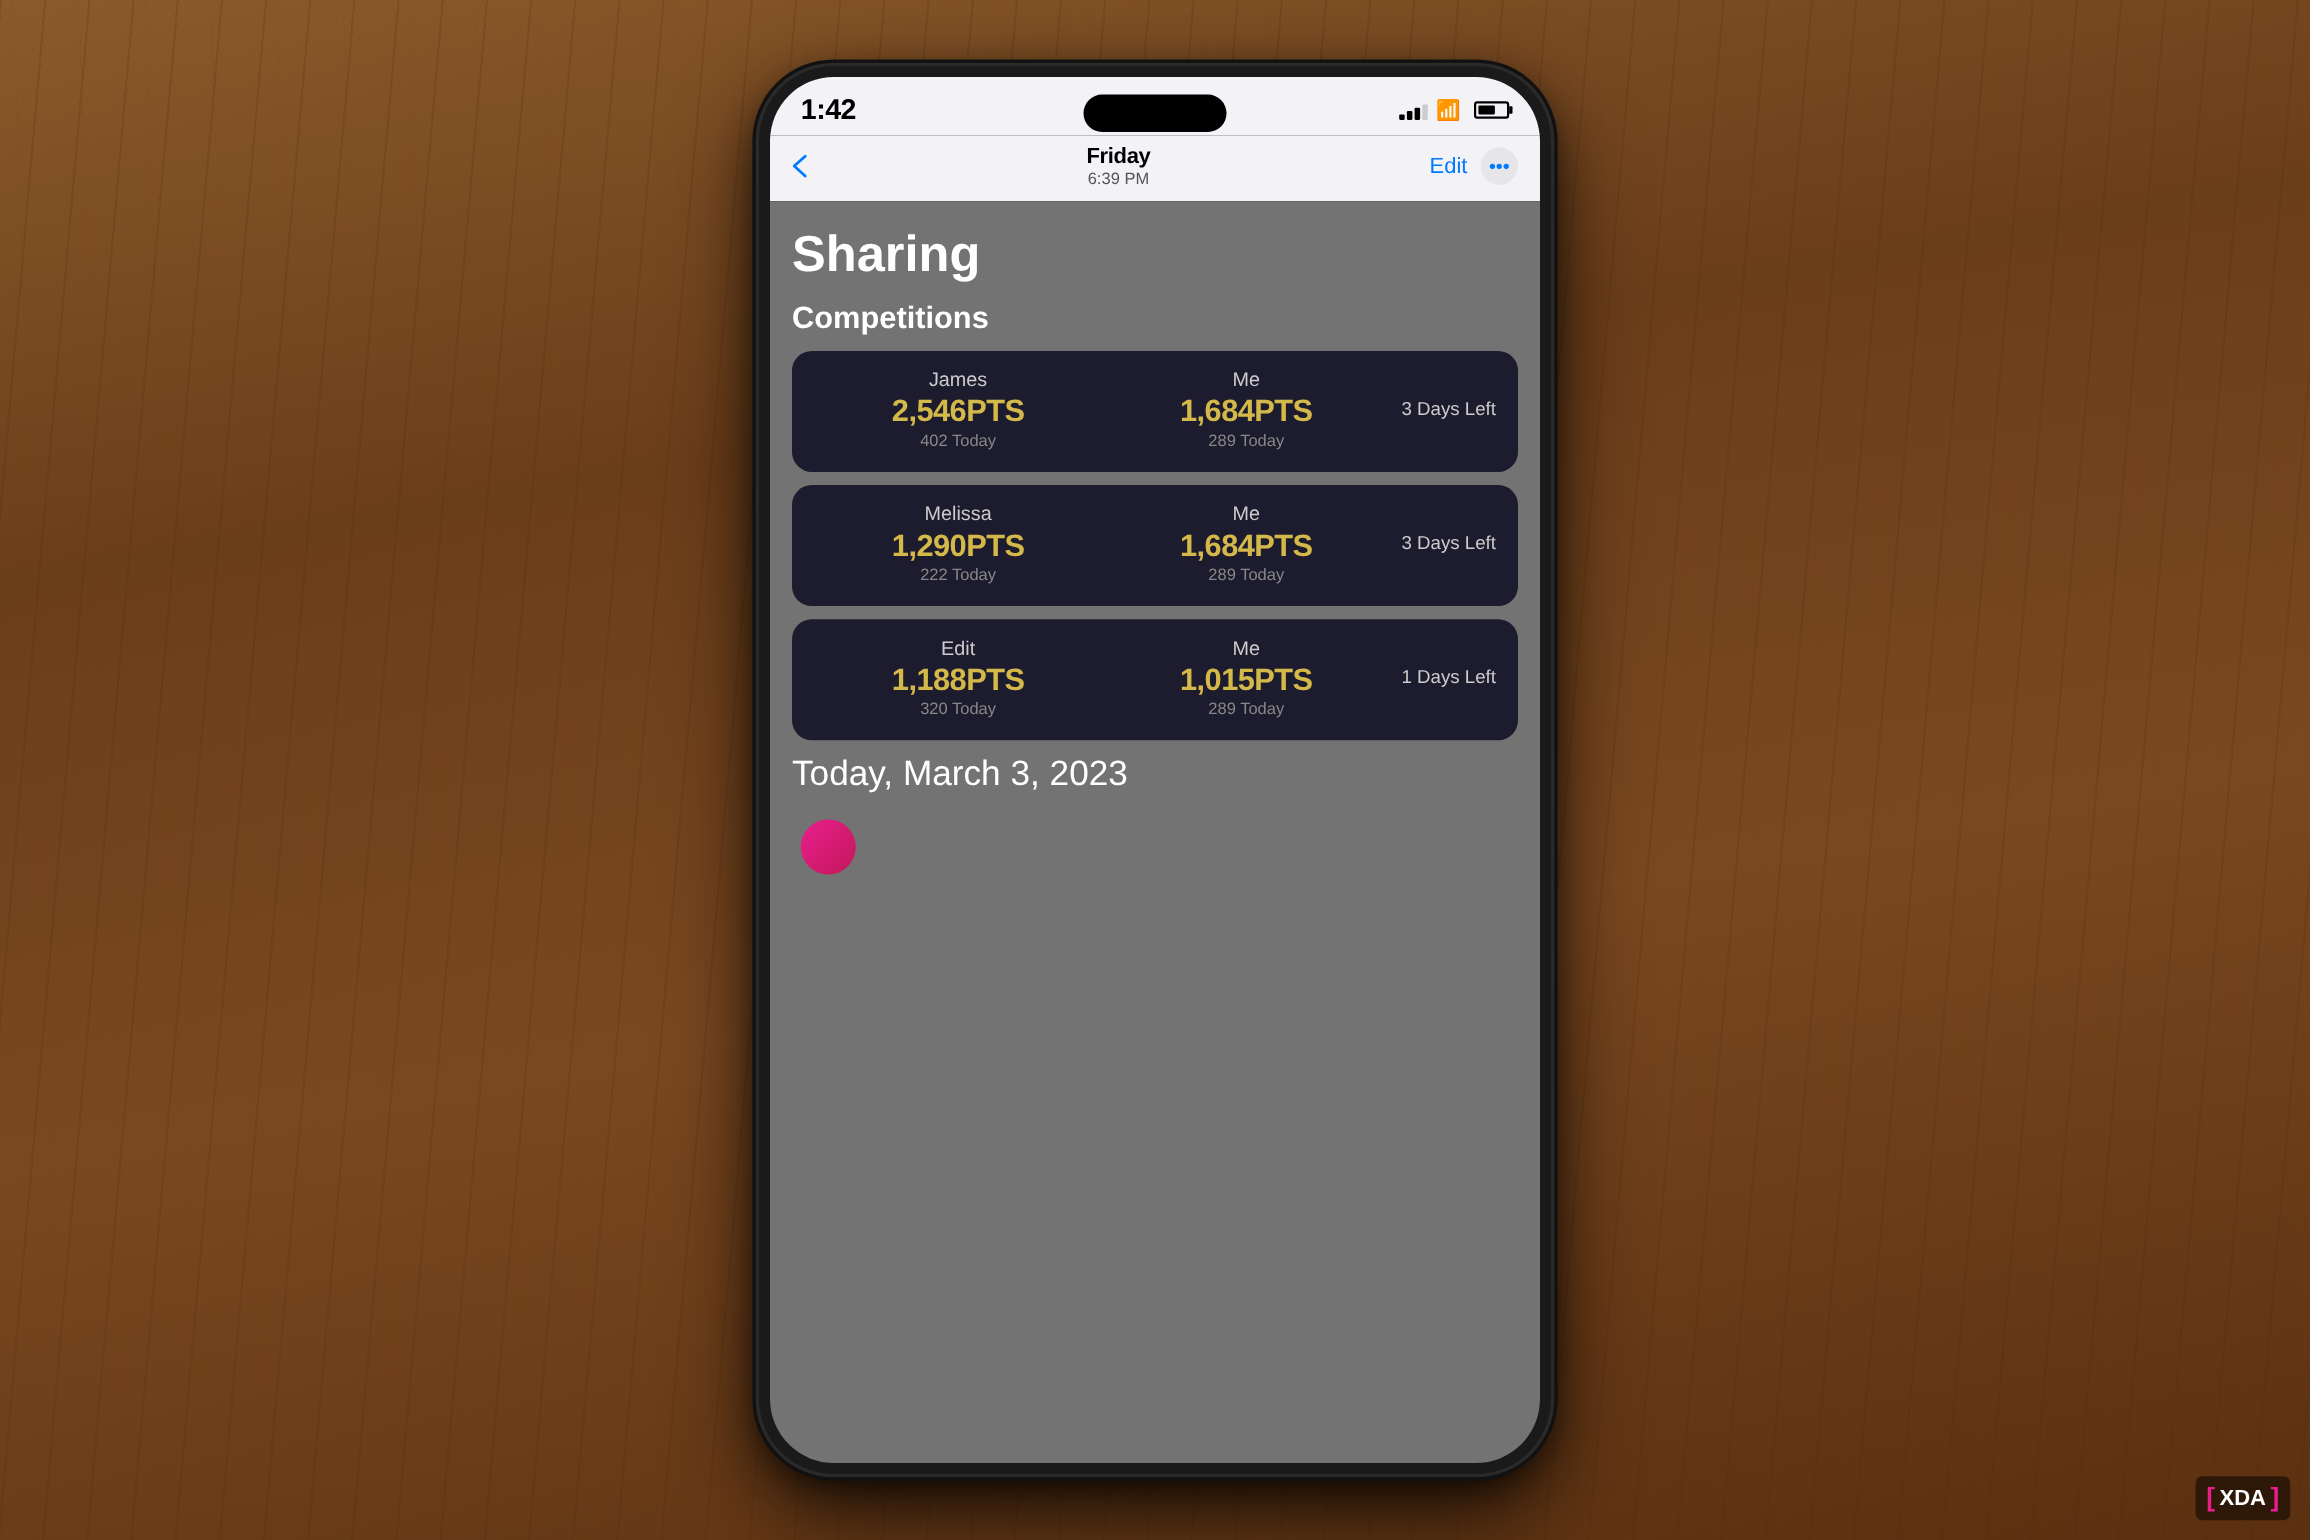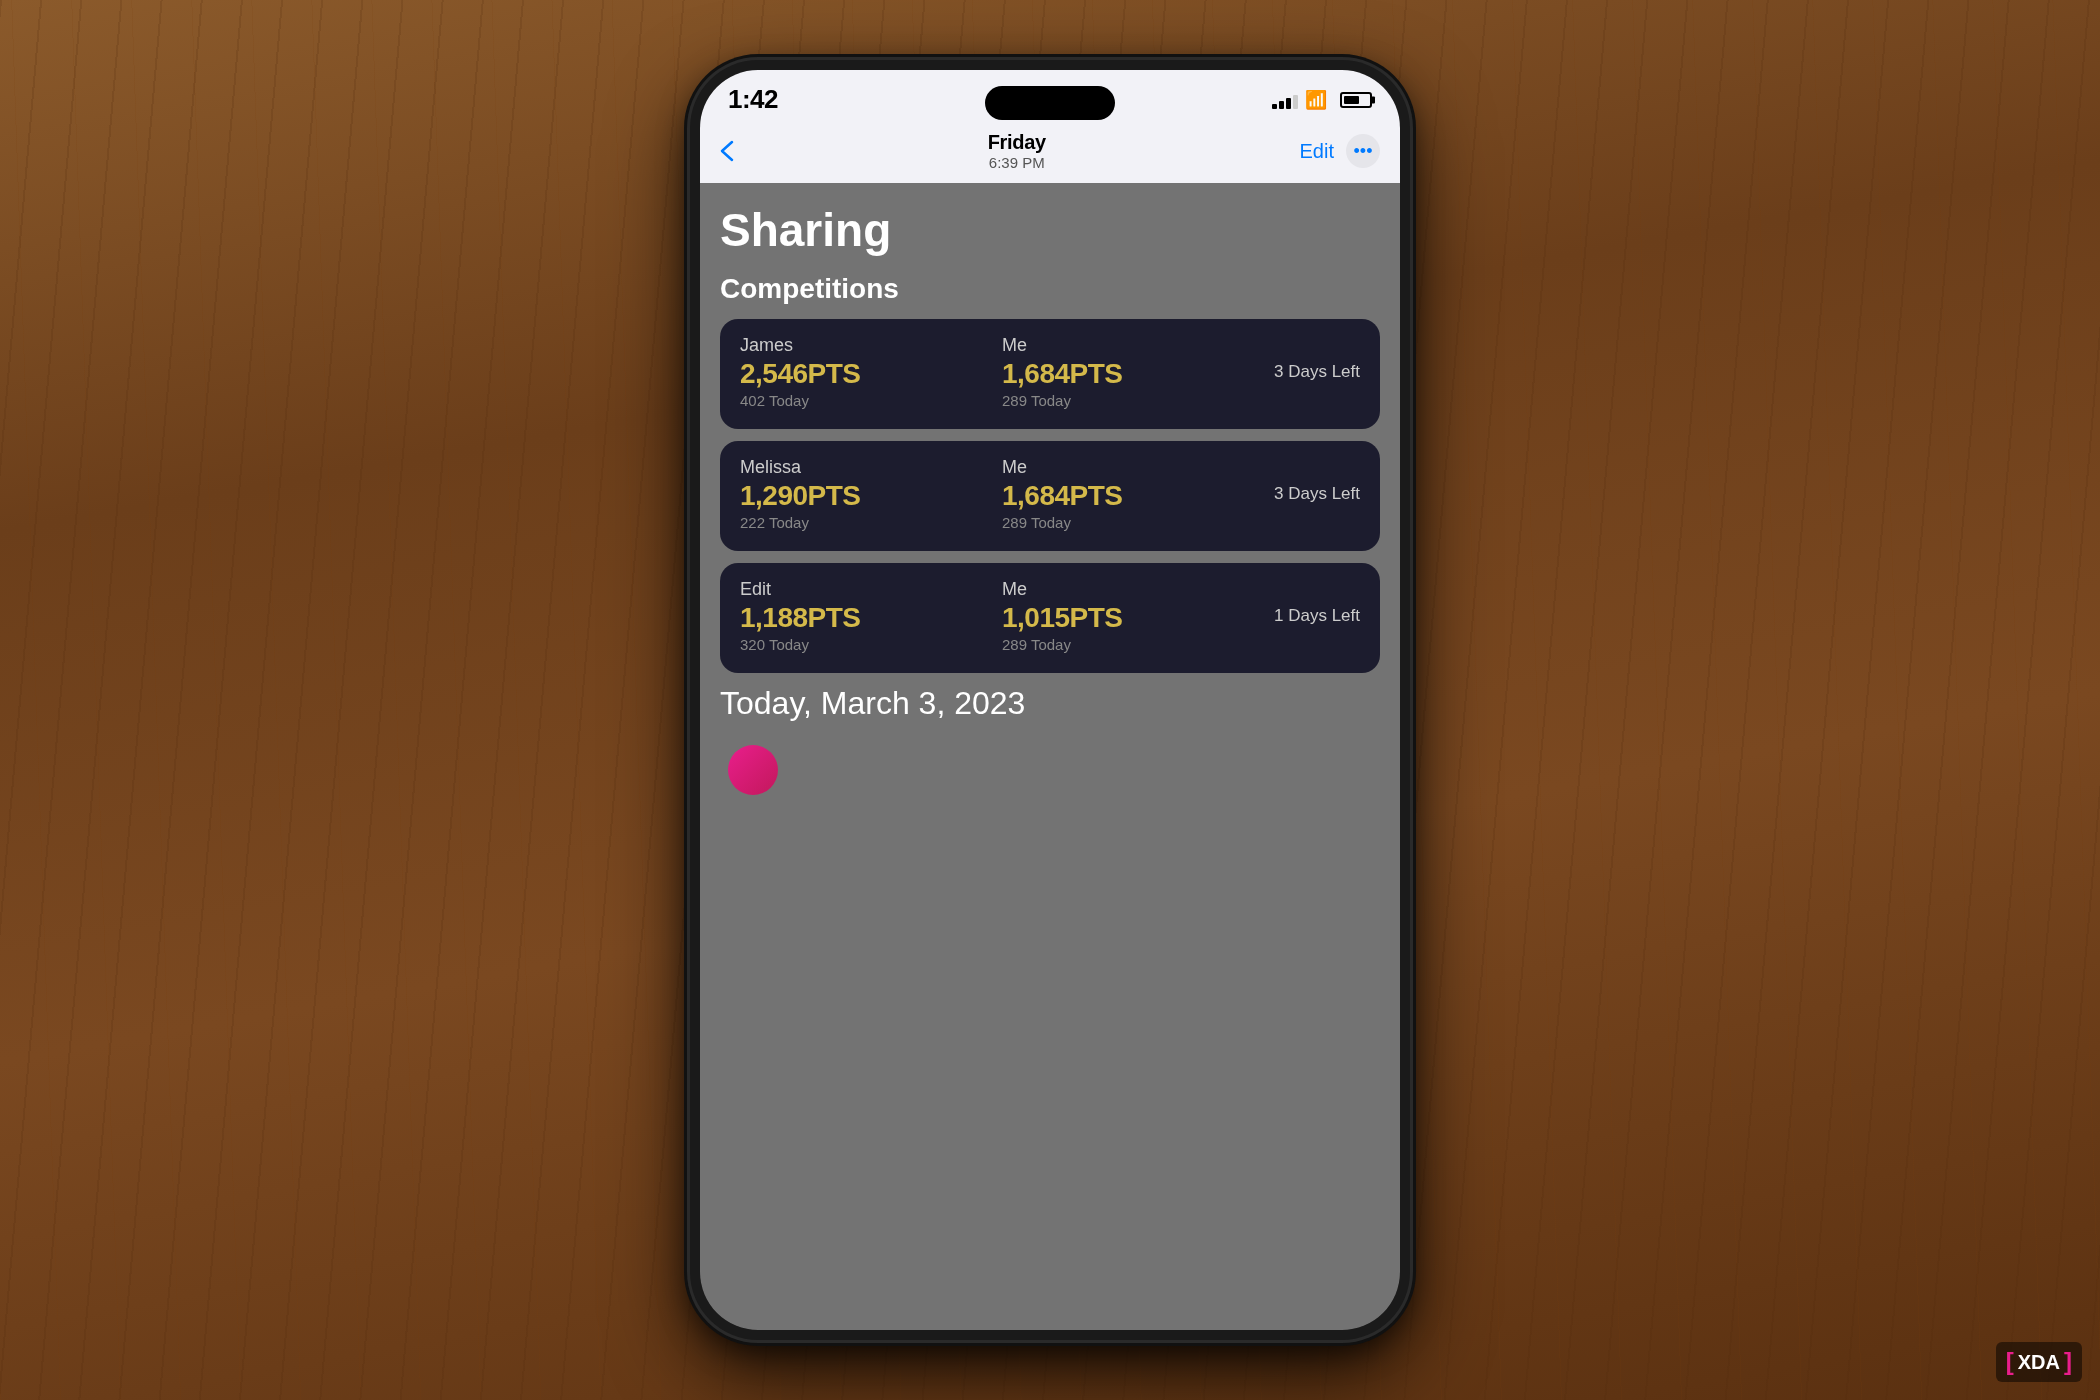--- a/index.html
+++ b/index.html
@@ -229,20 +229,21 @@
     }
 
     .card-row-top {
       display: flex;
       gap: 0;
       margin-bottom: 4px;
     }
 
     .card-col {
       flex: 1;
+      text-align: center;
     }
 
     .card-col-right-label {
       display: flex;
       align-items: center;
       justify-content: flex-end;
       flex: 0 0 auto;
       padding-left: 10px;
     }
 

